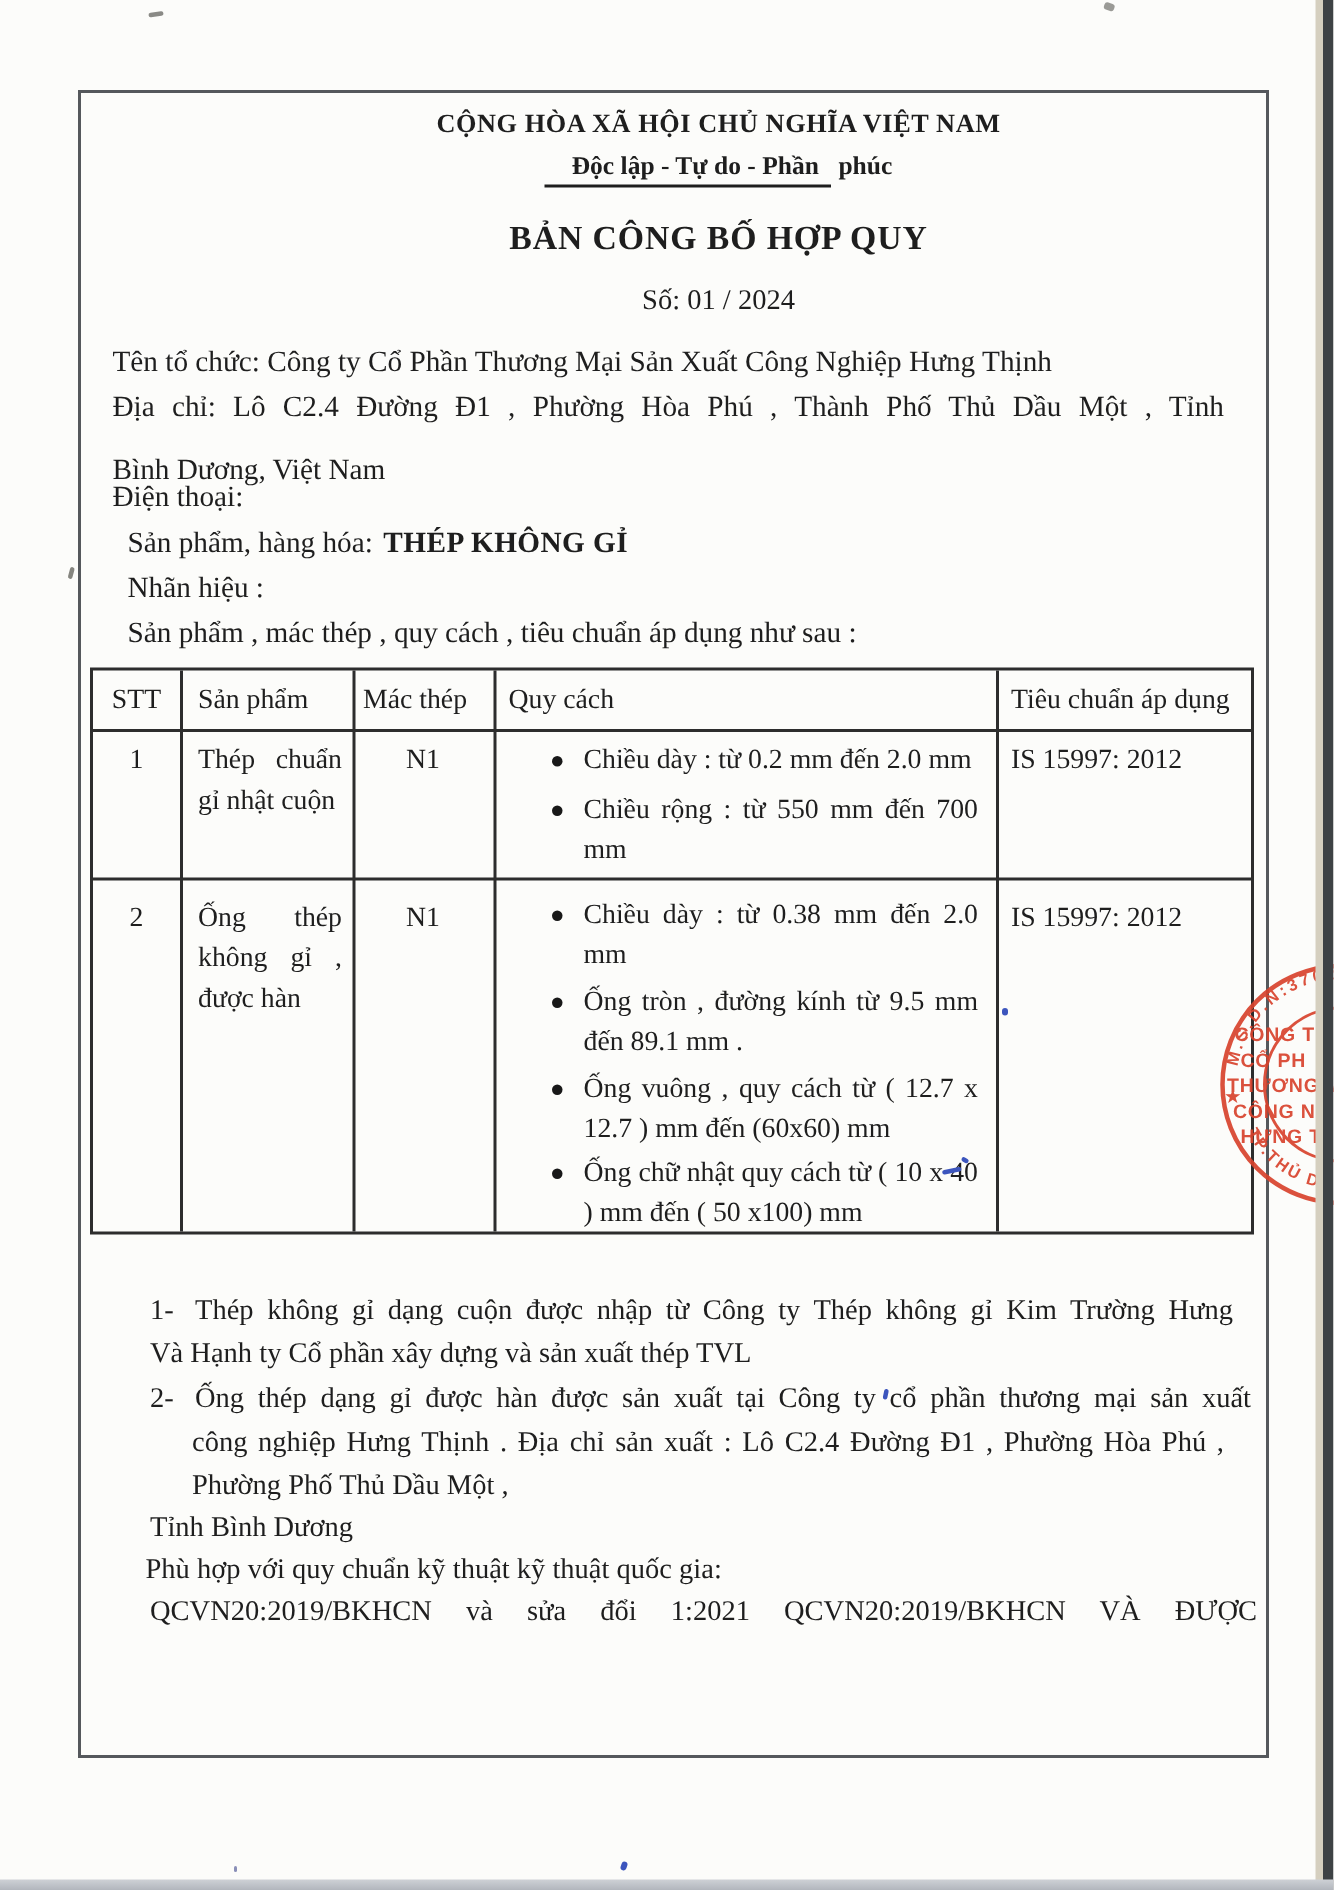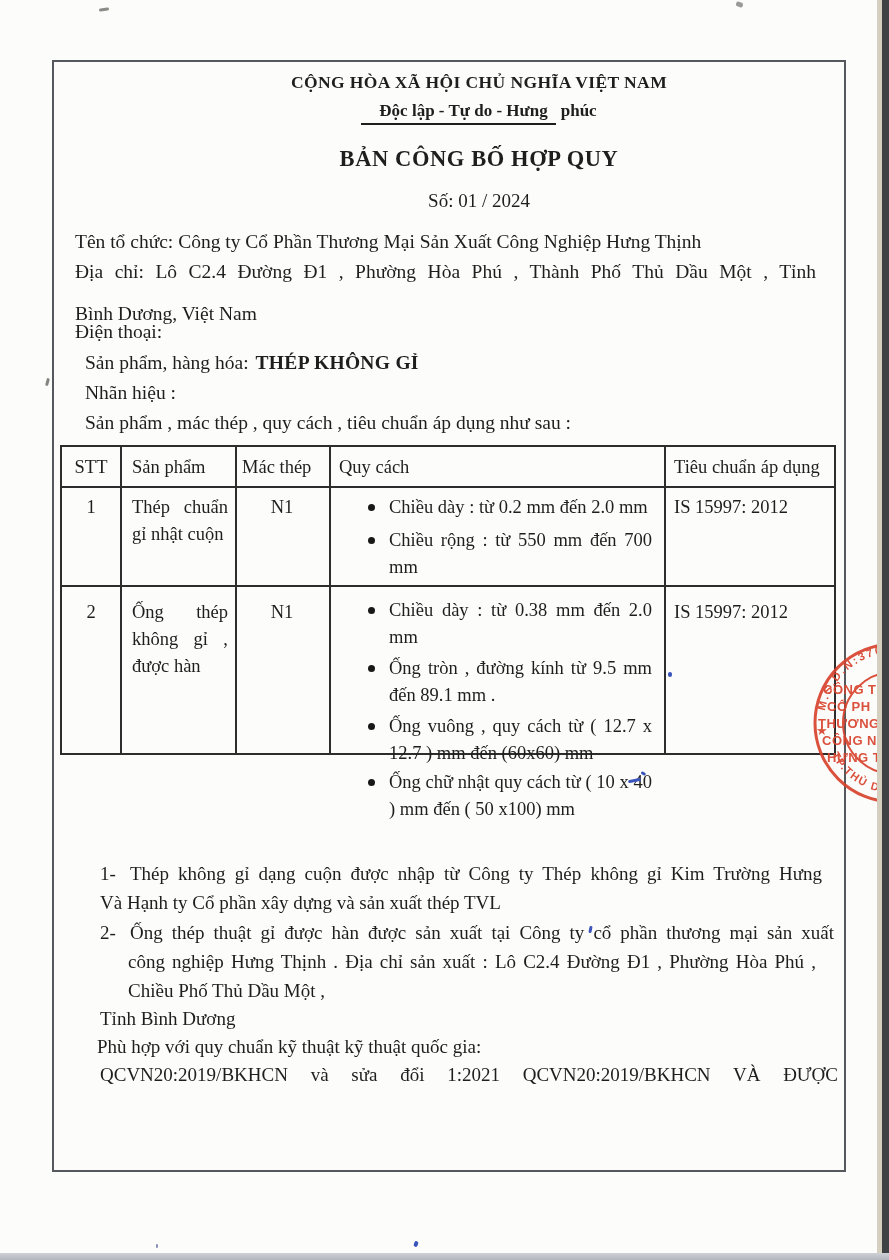--- a/index.html
+++ b/index.html
@@ -19,21 +19,21 @@
   .motto{top:101px;font-size:17px;font-weight:bold;}
   .motto-u{border-bottom:2.5px solid #1e1e1e;padding:0 8px 3px 18px;}
   .motto-t{margin-left:5px;}
   .doc-title{top:146px;font-size:22.5px;font-weight:bold;letter-spacing:.6px;}
   .doc-number{top:190px;font-size:19px;}
   .line{font-size:19.5px;line-height:28px;white-space:nowrap;}
   .nline{font-size:19px;line-height:28px;white-space:nowrap;}
   .stretch{text-align:justify;text-align-last:justify;}
   .prod{margin-left:7px;letter-spacing:.3px;}
   
-  .tbl{position:absolute;left:60px;top:445px;width:776px;height:310px;
+  .tbl{position:absolute;left:60px;top:445px;width:776px;height:378px;
        border:2px solid #2d2d2d;box-sizing:border-box;}
   .vline{position:absolute;top:0;bottom:0;width:2px;background:#2d2d2d;}
   .hline{position:absolute;left:0;right:0;height:2px;background:#2d2d2d;}
   .th,.td{position:absolute;font-size:18.5px;line-height:27px;white-space:nowrap;}
   .center{text-align:center;}
   .pl,.sl{line-height:27px;}
   .stretch2{text-align:justify;text-align-last:justify;}
   .dot{position:absolute;width:7px;height:7px;border-radius:50%;background:#181818;}
   
   .stamp{position:absolute;left:809px;top:638px;width:172px;height:172px;opacity:.92;z-index:3;}
@@ -46,21 +46,21 @@
   .speck{position:absolute;z-index:4;border-radius:2px;}
 </style>
 </head>
 <body>
 
 <div id="page">
 
   <div class="page-border"></div>
 
   <div class="center-line country">CỘNG HÒA XÃ HỘI CHỦ NGHĨA VIỆT NAM</div>
-  <div class="center-line motto"><span class="motto-u">Độc lập - Tự do - Hưng</span><span class="motto-t">phúc</span></div>
+  <div class="center-line motto"><span class="motto-u">Độc lập - Tự do - Phần</span><span class="motto-t">phúc</span></div>
   <div class="center-line doc-title">BẢN CÔNG BỐ HỢP QUY</div>
   <div class="center-line doc-number">Số: 01 / 2024</div>
 
   <div class="abs line" style="left:75px;top:228px;">Tên tổ chức: Công ty Cổ Phần Thương Mại Sản Xuất Công Nghiệp Hưng Thịnh</div>
   <div class="abs line stretch" style="left:75px;top:258px;width:741px;">Địa chỉ: Lô C2.4 Đường Đ1 , Phường Hòa Phú , Thành Phố Thủ Dầu Một , Tỉnh</div>
   <div class="abs line" style="left:75px;top:300px;">Bình Dương, Việt Nam</div>
   <div class="abs line" style="left:75px;top:318px;">Điện thoại:</div>
   <div class="abs line" style="left:85px;top:349px;"><span>Sản phẩm, hàng hóa:</span><b class="prod">THÉP KHÔNG GỈ</b></div>
   <div class="abs line" style="left:85px;top:379px;">Nhãn hiệu :</div>
   <div class="abs line" style="left:85px;top:409px;">Sản phẩm , mác thép , quy cách , tiêu chuẩn áp dụng như sau :</div>
@@ -125,23 +125,23 @@
       <div class="sl">) mm đến ( 50 x100) mm</div>
     </div>
     <div class="td" style="left:612px;top:152px;">IS 15997: 2012</div>
   </div>
 
   <div class="abs nline" style="left:100px;top:860px;">1-</div>
   <div class="abs nline stretch" style="left:130px;top:860px;width:692px;">Thép không gỉ dạng cuộn được nhập từ Công ty Thép không gỉ Kim Trường Hưng</div>
   <div class="abs nline" style="left:100px;top:889px;">Và Hạnh ty Cổ phần xây dựng và sản xuất thép TVL</div>
 
   <div class="abs nline" style="left:100px;top:919px;">2-</div>
-  <div class="abs nline stretch" style="left:130px;top:919px;width:704px;">Ống thép thuật gỉ được hàn được sản xuất tại Công ty cổ phần thương mại sản xuất</div>
+  <div class="abs nline stretch" style="left:130px;top:919px;width:704px;">Ống thép dạng gỉ được hàn được sản xuất tại Công ty cổ phần thương mại sản xuất</div>
   <div class="abs nline stretch" style="left:128px;top:948px;width:688px;">công nghiệp Hưng Thịnh . Địa chỉ sản xuất : Lô C2.4 Đường Đ1 , Phường Hòa Phú ,</div>
-  <div class="abs nline" style="left:128px;top:977px;">Chiều Phố Thủ Dầu Một ,</div>
+  <div class="abs nline" style="left:128px;top:977px;">Phường Phố Thủ Dầu Một ,</div>
 
   <div class="abs nline" style="left:100px;top:1005px;">Tỉnh Bình Dương</div>
   <div class="abs nline" style="left:97px;top:1033px;">Phù hợp với quy chuẩn kỹ thuật kỹ thuật quốc gia:</div>
   <div class="abs nline stretch" style="left:100px;top:1061px;width:738px;">QCVN20:2019/BKHCN và sửa đổi 1:2021 QCVN20:2019/BKHCN VÀ ĐƯỢC</div>
 
   <svg class="stamp" viewBox="0 0 172 172">
     <circle cx="85" cy="85" r="79" fill="none" stroke="#d8432d" stroke-width="3"></circle>
     <circle cx="85" cy="85" r="51" fill="none" stroke="#d8432d" stroke-width="2"></circle>
     <defs>
       <path id="arcTop" d="M 16,73 A 70 70 0 0 1 154,73"></path>

